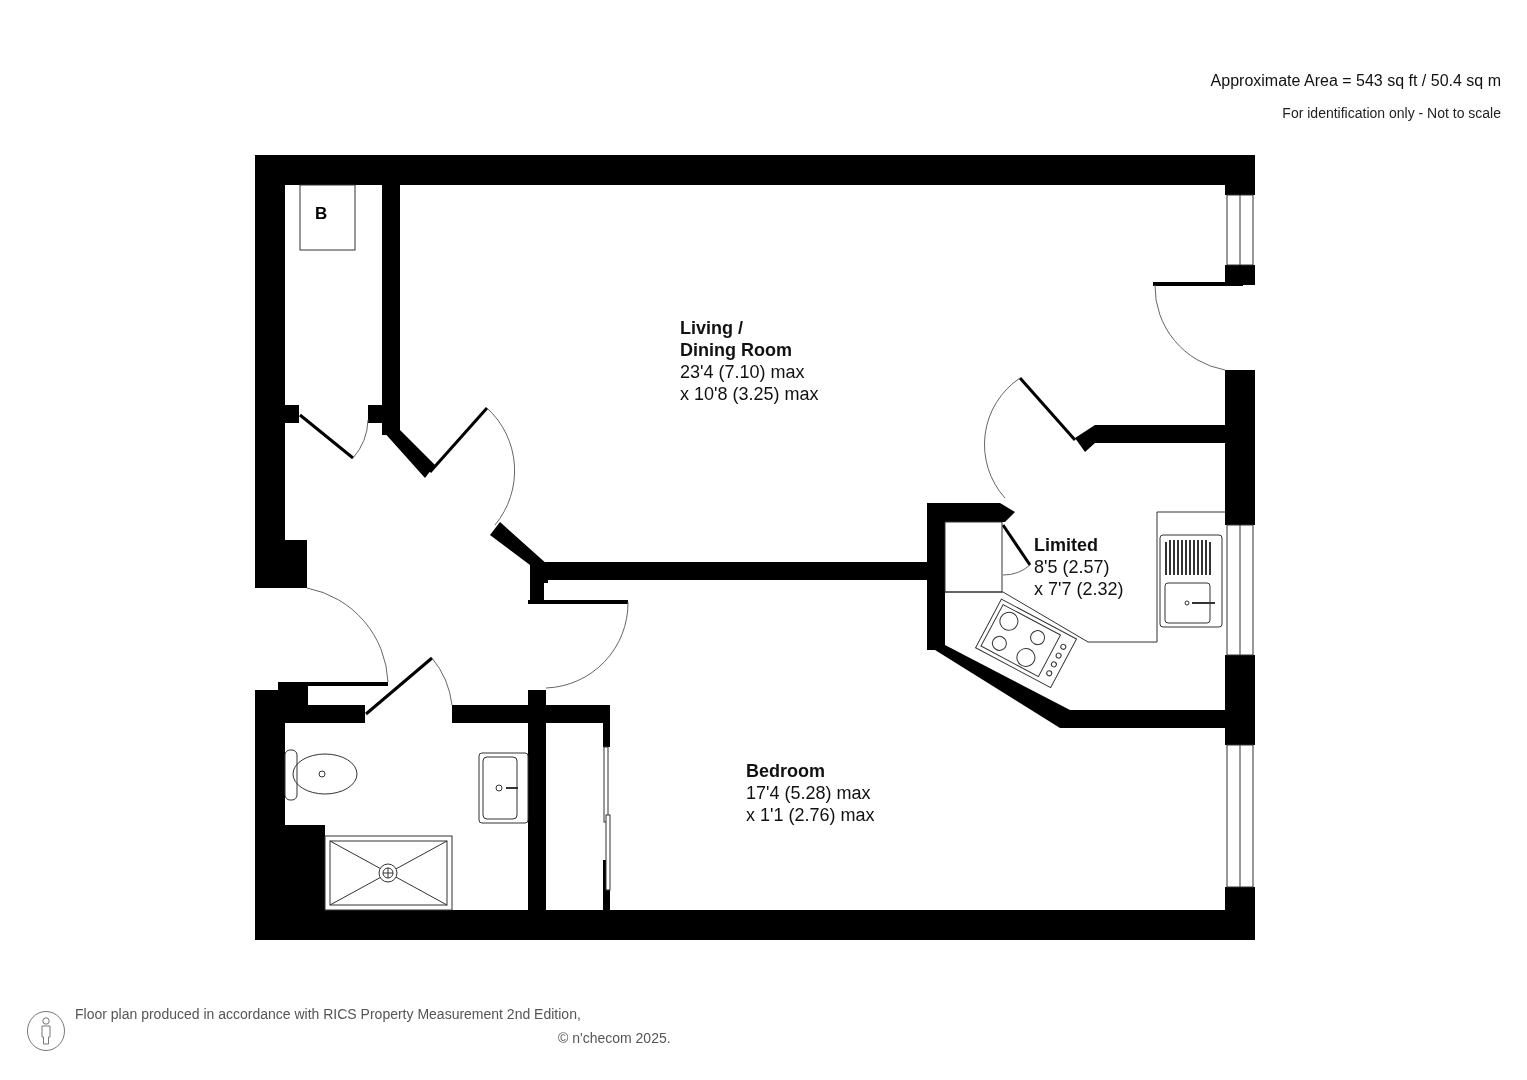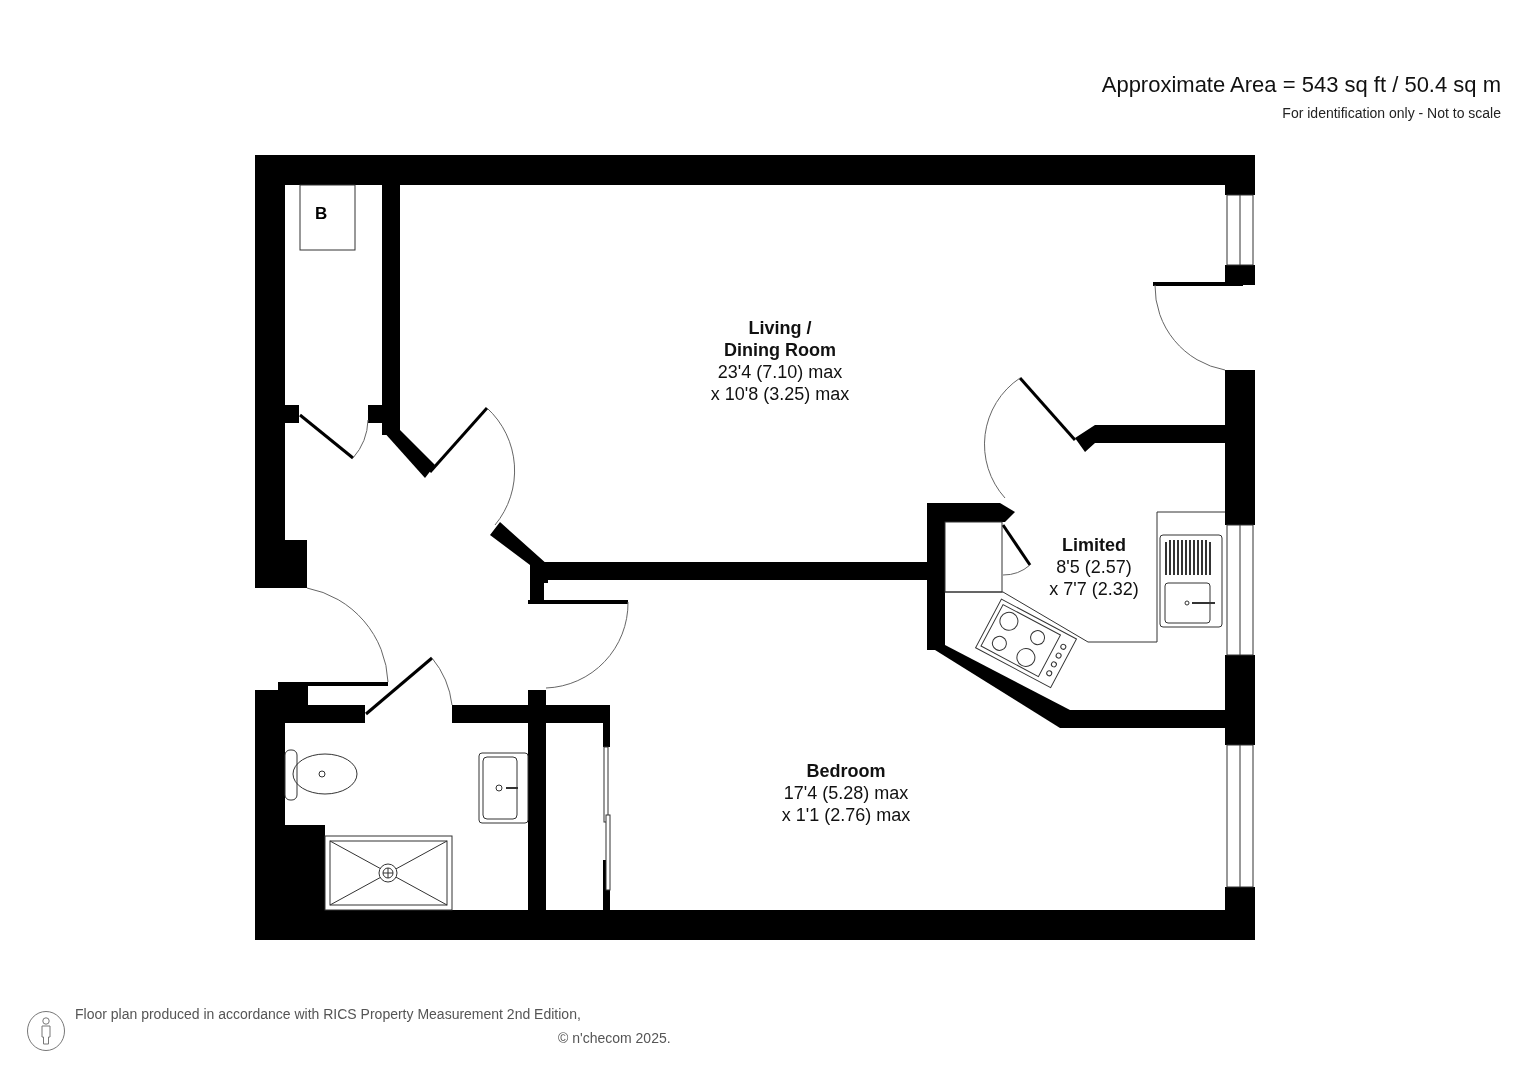--- a/index.html
+++ b/index.html
@@ -1,20 +1,20 @@
 <!DOCTYPE html>
 <html><head>
 <meta charset="utf-8">
 <style>
   html, body { margin: 0; padding: 0; background: #ffffff; }
   body { width: 1527px; height: 1080px; position: relative; overflow: hidden; font-family: "Liberation Sans", sans-serif; color: #000; }
-  .area-title { position: absolute; right: 26px; top: 72px; font-size: 22px; color: #111; white-space: nowrap; }
+  .area-title { position: absolute; right: 26px; top: 72px; font-size: 16px; color: #111; white-space: nowrap; }
   .area-note { position: absolute; right: 26px; top: 105px; font-size: 14px; color: #222; white-space: nowrap; margin-left: 36px; }
   svg.plan { position: absolute; left: 0; top: 0; }
-  .room-label { position: absolute; text-align: center; line-height: 22px; font-size: 18px; color: #111; white-space: nowrap; }
+  .room-label { position: absolute; text-align: left; line-height: 22px; font-size: 18px; color: #111; white-space: nowrap; }
   .room-label .name { font-weight: bold; display: block; }
   .room-label .dim { display: block; }
   .footer { position: absolute; left: 75px; top: 1006px; font-size: 14px; color: #555; line-height: 16px; white-space: nowrap; }
   .footer .copy { position: absolute; left: 483px; top: 16px; margin-top: 8px; }
   .person-icon { position: absolute; left: 26px; top: 1010px; width: 40px; height: 42px; }
   .b-label { position: absolute; left: 315px; top: 204px; font-weight: bold; font-size: 17px; }
 </style>
 </head>
 <body>
 

